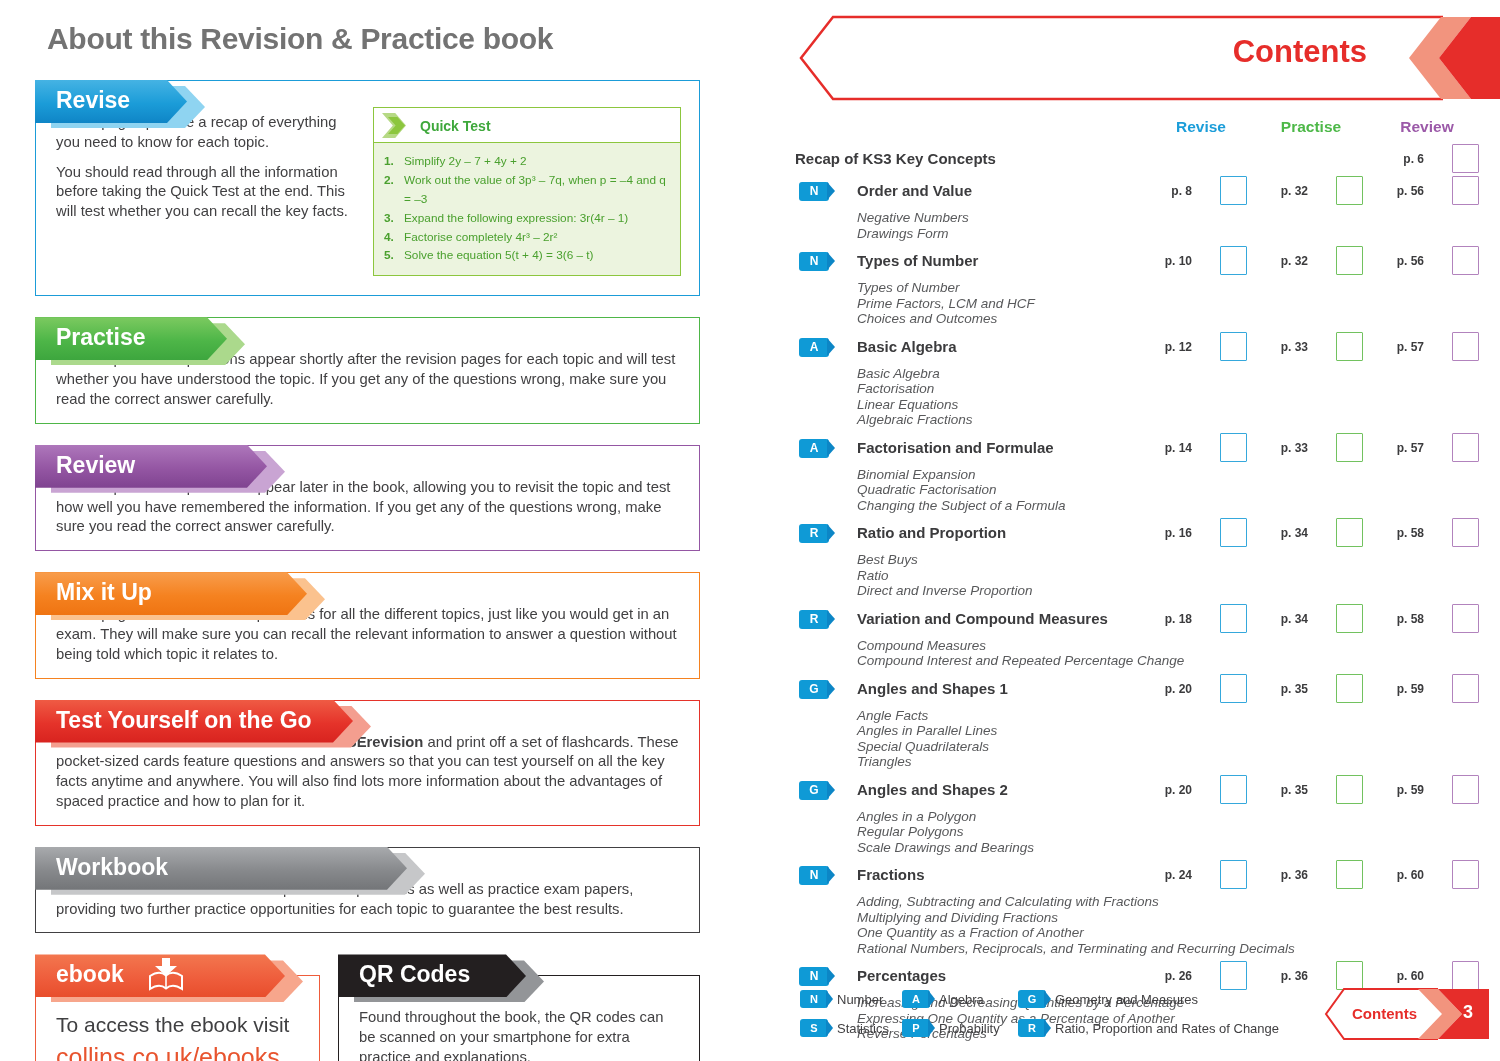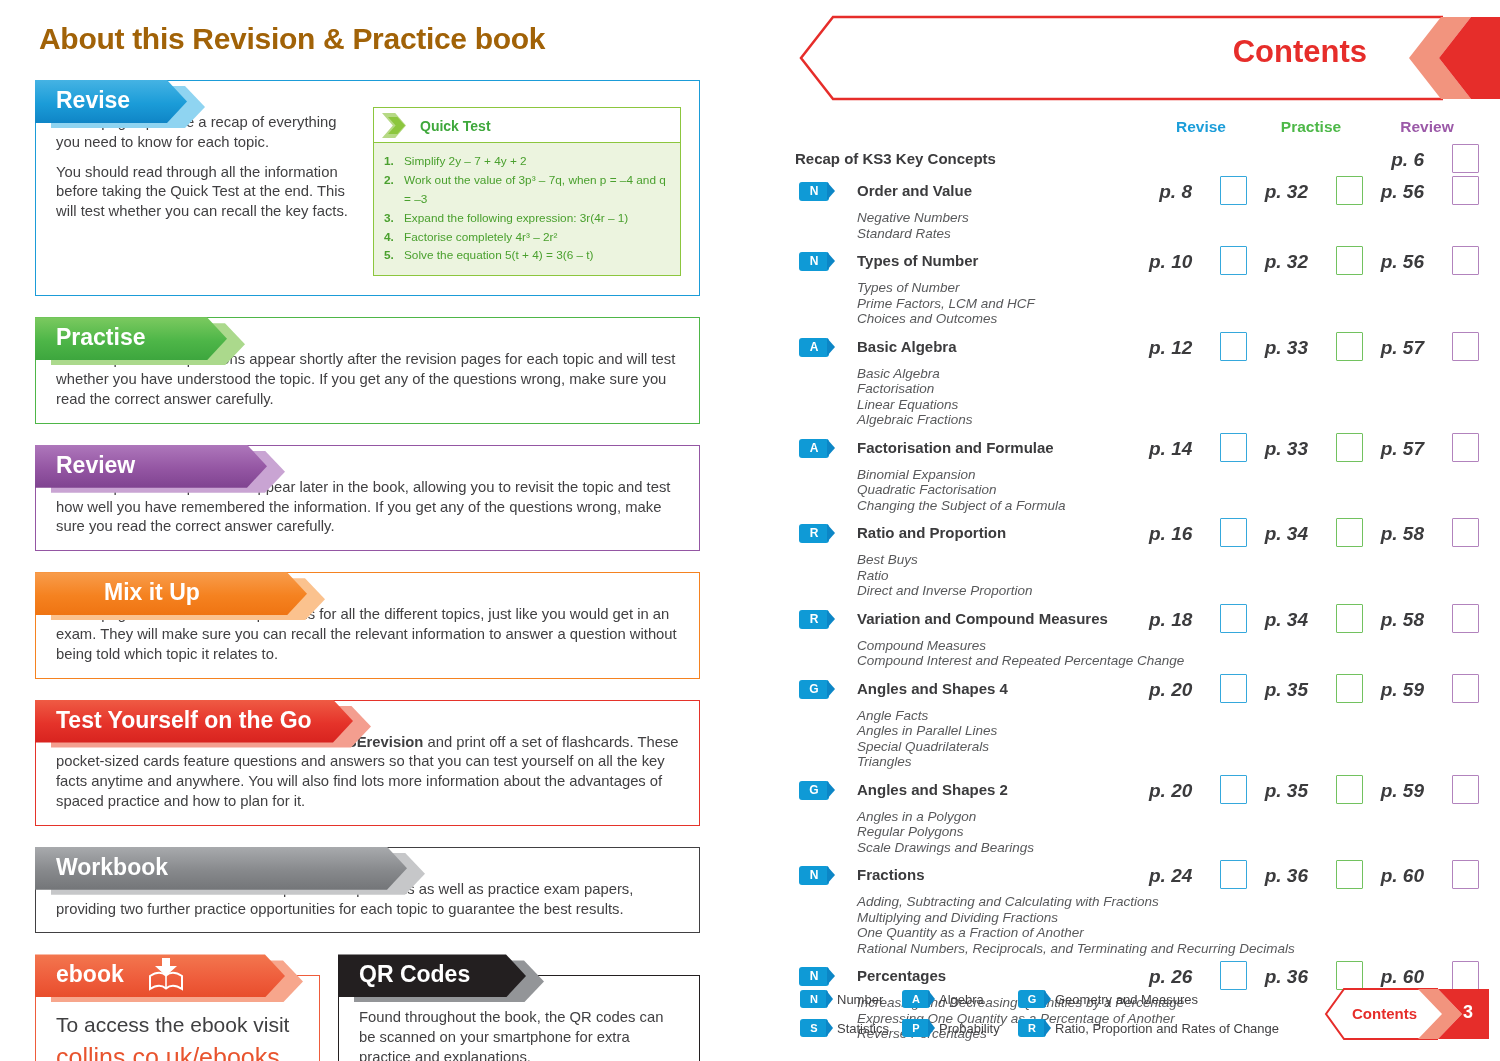--- a/index.html
+++ b/index.html
@@ -2,21 +2,21 @@
 <html><head>
 <meta charset="utf-8">
 <style>
   * { margin:0; padding:0; box-sizing:border-box; }
   html,body { background:#ffffff; }
   body { font-family:"Liberation Sans", sans-serif; color:#3d3d3f; }
   .spread { position:relative; width:1500px; height:1061px; background:#ffffff; overflow:hidden; }
 
   
   .page-left { position:absolute; left:35px; top:18px; width:665px; }
-  h1.page-title { color:#a16207; font-size:30px; font-weight:700; letter-spacing:-0.3px; margin:4px 0 24px 4px; }
+  h1.page-title { color:#737373; font-size:30px; font-weight:700; letter-spacing:-0.3px; margin:4px 0 24px 12px; }
 
   .sec { position:relative; margin-bottom:21px; }
   .banner { position:absolute; top:0; left:0; height:43px; z-index:2; }
   .banner::before { content:""; position:absolute; left:16px; right:-18px; top:6px; bottom:-5px;
       clip-path:polygon(0 0, calc(100% - 20px) 0, 100% 50%, calc(100% - 20px) 100%, 0 100%); z-index:0; }
   .banner-fg { position:absolute; inset:0; clip-path:polygon(0 0, calc(100% - 20px) 0, 100% 50%, calc(100% - 20px) 100%, 0 100%); z-index:1; }
   .banner-label { position:relative; z-index:3; display:block; color:#fff; font-size:23px; font-weight:700; padding:7px 42px 0 21px; white-space:nowrap; }
   .sbox { margin-top:21px; border-style:solid; border-width:1.5px; background:#fff; padding:32px 18px 13px 20px; }
   .sbox p { font-size:14.8px; line-height:1.34; color:#414042; }
   .sbox p + p { margin-top:10px; }
@@ -35,21 +35,21 @@
   .sec-mix     .banner::before { background:#fbc28e; }
   .sec-mix     .sbox { border-color:#f58220; }
   .sec-test    .banner-fg { background:linear-gradient(180deg,#ef5b44 0%,#e5332a 55%,#d8231f 100%); }
   .sec-test    .banner::before { background:#f49e8f; }
   .sec-test    .sbox { border-color:#e5332a; }
   .sec-workbook .banner-fg { background:linear-gradient(180deg,#a8aaad 0%,#87898c 55%,#737578 100%); }
   .sec-workbook .banner::before { background:#c6c7c9; }
   .sec-workbook .sbox { border-color:#414042; }
 
   .b-revise { width:152px; } .b-practise { width:192px; } .b-review { width:232px; }
-  .b-mix { width:272px;padding-left:48px; } .b-test { width:318px; } .b-workbook { width:372px; }
+  .b-mix { width:272px; } .b-test { width:318px; } .b-workbook { width:372px; }
 
   
   .qt { float:right; width:308px; margin:-6px 0 6px 16px; border:1.5px solid #8cc63e; background:#fff; }
   .qt-head { position:relative; padding:9px 12px 7px 46px; }
   .qt-title { color:#3fa83c; font-size:14px; font-weight:700; }
   .qt-chevron { position:absolute; left:8px; top:5px; width:24px; height:25px; }
   .qt-chevron i { position:absolute; display:block; clip-path:polygon(0 0,55% 0,100% 50%,55% 100%,0 100%,45% 50%); }
   .qt-chevron .c1 { left:0; top:0; width:24px; height:25px; background:#b6d985; }
   .qt-chevron .c2 { left:6px; top:4px; width:17px; height:17px; background:#8cc63e; }
   .qt-body { background:#ecf4df; border-top:1.5px solid #8cc63e; padding:9px 10px 10px 10px; }
@@ -88,21 +88,21 @@
   .h-practise { grid-column:5/7; color:#4db848; }
   .h-review { grid-column:7/9; color:#9b59a8; }
 
   .crow { margin-bottom:3px; }
   .badge-cell { grid-column:1; padding-top:1px; }
   .badge { position:relative; display:inline-block; width:30px; height:19px; background:#0f9ad6; border-radius:3px; margin-left:4px; }
   .badge::after { content:""; position:absolute; left:28px; top:0; border-top:9.5px solid transparent; border-bottom:9.5px solid transparent; border-left:8px solid #0c86c6; }
   .badge b { display:block; color:#fff; font-size:12px; font-weight:700; text-align:center; line-height:19px; }
   .ctitle { font-size:15px; font-weight:700; color:#3b3b3d; line-height:21px; }
   .crow.recap .ctitle { grid-column:1/3; font-weight:700; }
-  .pref { font-size:19px; font-weight:700; color:#3b3b3d; text-align:right; padding:1px 15px 0 0; line-height:21px; white-space:nowrap;font-style:italic; }
+  .pref { font-size:12px; font-weight:700; color:#3b3b3d; text-align:right; padding:1px 15px 0 0; line-height:21px; white-space:nowrap; }
   .cbcell { padding-left:13px; }
   .cb { display:inline-block; width:27px; height:29px; border:1.5px solid; border-radius:1px; background:#fff; margin-top:-4px; }
   .cb-blue { border-color:#35a8dc; } .cb-green { border-color:#72c25f; } .cb-purple { border-color:#b283bd; }
   .subtopics { grid-column:2/-1; margin:1px 0 6px 0; }
   .subtopic { font-size:13.5px; font-style:italic; color:#58595b; line-height:15.5px; white-space:nowrap; }
 
   
   .legend { position:absolute; left:800px; top:990px; display:grid; grid-template-columns:102px 116px auto; row-gap:11px; column-gap:0; }
   .legend-item { display:flex; align-items:center; gap:9px; }
   .legend .badge { margin-left:0; width:28px; height:18px; }
@@ -280,21 +280,21 @@
           <span class="badge-cell"><span class="badge"><b>N</b></span></span>
           <div class="ctitle">Order and Value</div>
           <span class="pref">p. 8</span>
           <span class="cbcell"><span class="cb cb-blue"></span></span>
           <span class="pref">p. 32</span>
           <span class="cbcell"><span class="cb cb-green"></span></span>
           <span class="pref">p. 56</span>
           <span class="cbcell"><span class="cb cb-purple"></span></span>
           <div class="subtopics">
             <div class="subtopic">Negative Numbers</div>
-            <div class="subtopic">Standard Rates</div>
+            <div class="subtopic">Drawings Form</div>
           </div>
         </div>
         <div class="crow">
           <span class="badge-cell"><span class="badge"><b>N</b></span></span>
           <div class="ctitle">Types of Number</div>
           <span class="pref">p. 10</span>
           <span class="cbcell"><span class="cb cb-blue"></span></span>
           <span class="pref">p. 32</span>
           <span class="cbcell"><span class="cb cb-green"></span></span>
           <span class="pref">p. 56</span>
@@ -360,21 +360,21 @@
           <span class="cbcell"><span class="cb cb-green"></span></span>
           <span class="pref">p. 58</span>
           <span class="cbcell"><span class="cb cb-purple"></span></span>
           <div class="subtopics">
             <div class="subtopic">Compound Measures</div>
             <div class="subtopic">Compound Interest and Repeated Percentage Change</div>
           </div>
         </div>
         <div class="crow">
           <span class="badge-cell"><span class="badge"><b>G</b></span></span>
-          <div class="ctitle">Angles and Shapes 4</div>
+          <div class="ctitle">Angles and Shapes 1</div>
           <span class="pref">p. 20</span>
           <span class="cbcell"><span class="cb cb-blue"></span></span>
           <span class="pref">p. 35</span>
           <span class="cbcell"><span class="cb cb-green"></span></span>
           <span class="pref">p. 59</span>
           <span class="cbcell"><span class="cb cb-purple"></span></span>
           <div class="subtopics">
             <div class="subtopic">Angle Facts</div>
             <div class="subtopic">Angles in Parallel Lines</div>
             <div class="subtopic">Special Quadrilaterals</div>

